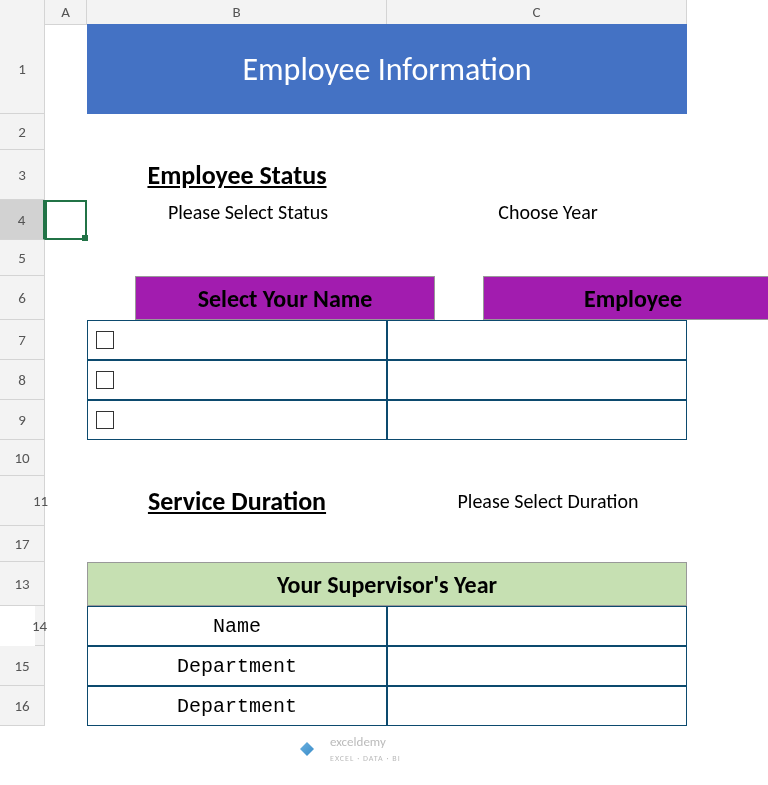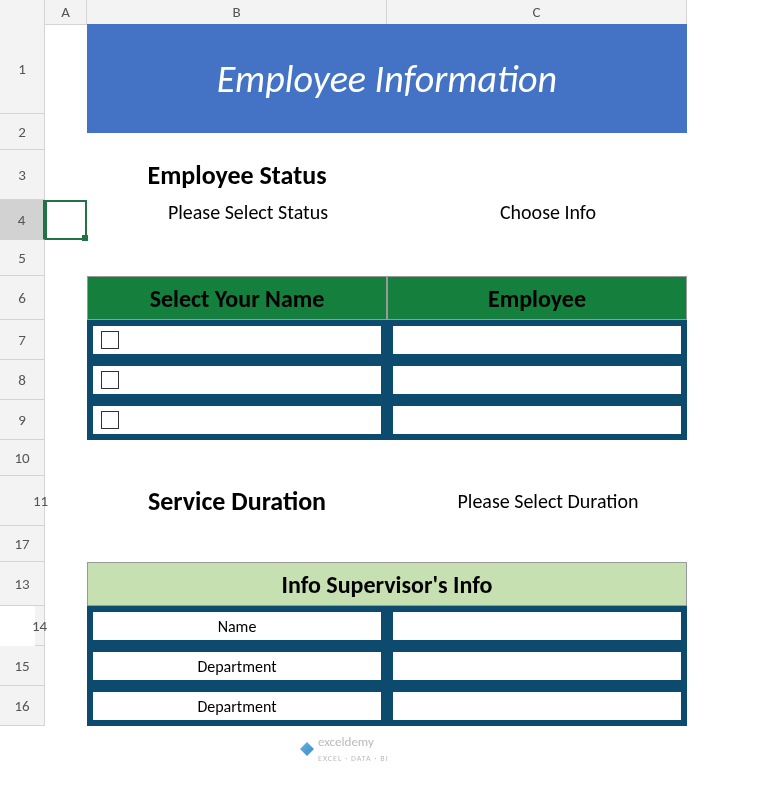--- a/index.html
+++ b/index.html
@@ -85,79 +85,80 @@
   .row.r12 { height: 36px; }
   .row.r13 { height: 44px; }
   .row.r14, .row.r15, .row.r16 { height: 40px; }
 
   .col-b { width: 300px; flex-shrink: 0; }
   .col-c { width: 300px; flex-shrink: 0; }
 
   .title-banner {
     background: #4472C4;
     color: #fff;
-    font-size: 38px;
-    font-style: italic;
+    font-size: 32px;
     display: flex;
     align-items: center;
     justify-content: center;
     width: 600px;
-    height: 109px;
+    height: 90px;
   }
   .heading-bold {
     font-size: 26px;
     font-weight: bold;
     text-align: right;
     display: flex;
     align-items: center;
     justify-content: center;
+    text-decoration: underline;
   }
   .sub-text {
     font-size: 20px;
     text-align: center;
     display: flex;
     align-items: flex-start;
     justify-content: center;
     padding-left: 22px;
   }
   .tbl-head {
     font-size: 24px;
     font-weight: bold;
     text-align: center;
     display: flex;
     align-items: center;
     justify-content: center;
     border: 1px solid #999;
   }
-  .tbl-head.peach { background: #15803d; }
+  .tbl-head.peach { background: #a21caf; margin-left: 48px; }
   .tbl-head.green { background: #C6E0B2; }
   .tbl-cell {
-    border: 6px solid #0c4a6e;
+    border: 1px solid #0c4a6e;
     display: flex;
     align-items: center;
     padding: 0 8px;
-    font-size: 16px;
+    font-size: 20px;
+    font-family: Liberation Mono, monospace;
   }
   .tbl-cell.center { justify-content: center; }
   .checkbox-square {
     width: 18px;
     height: 18px;
     border: 1.5px solid #333;
     display: inline-block;
   }
 
   .watermark {
     position: absolute;
     top: 734px;
     left: 300px;
     font-size: 13px;
     color: #bbb;
     display: flex;
     align-items: center;
-    gap: 4px;
+    gap: 16px;
   }
   .watermark .logo {
     width: 14px; height: 14px;
     background: linear-gradient(135deg,#6bb1e0,#3a8cc8);
     clip-path: polygon(50% 0, 100% 50%, 50% 100%, 0 50%);
     display:inline-block;
   }
   .watermark .tagline { font-size: 8px; letter-spacing: 1px; }
 
   .selected-cell-border {
@@ -226,21 +227,21 @@
   </div>
 
   <div class="row r3">
     <div class="spacer-a"></div>
     <div class="col-b heading-bold">Employee Status</div>
   </div>
 
   <div class="row r4">
     <div class="spacer-a"></div>
     <div class="col-b sub-text">Please Select Status</div>
-    <div class="col-c sub-text">Choose Info</div>
+    <div class="col-c sub-text">Choose Year</div>
   </div>
 
   <div class="row r5">
     <div class="spacer-a"></div>
     <div class="col-b"></div>
     <div class="col-c"></div>
   </div>
 
   <div class="row r6">
     <div class="spacer-a"></div>
@@ -286,21 +287,21 @@
   </div>
 
   <div class="row r12">
     <div class="spacer-a"></div>
     <div class="col-b"></div>
     <div class="col-c"></div>
   </div>
 
   <div class="row r13">
     <div class="spacer-a"></div>
-    <div class="tbl-head green" style="width:600px;">Info Supervisor's Info</div>
+    <div class="tbl-head green" style="width:600px;">Your Supervisor's Year</div>
   </div>
 
   <div class="row r14">
     <div class="spacer-a"></div>
     <div class="col-b tbl-cell center">Name</div>
     <div class="col-c tbl-cell"></div>
   </div>
   <div class="row r15">
     <div class="spacer-a"></div>
     <div class="col-b tbl-cell center">Department</div>

